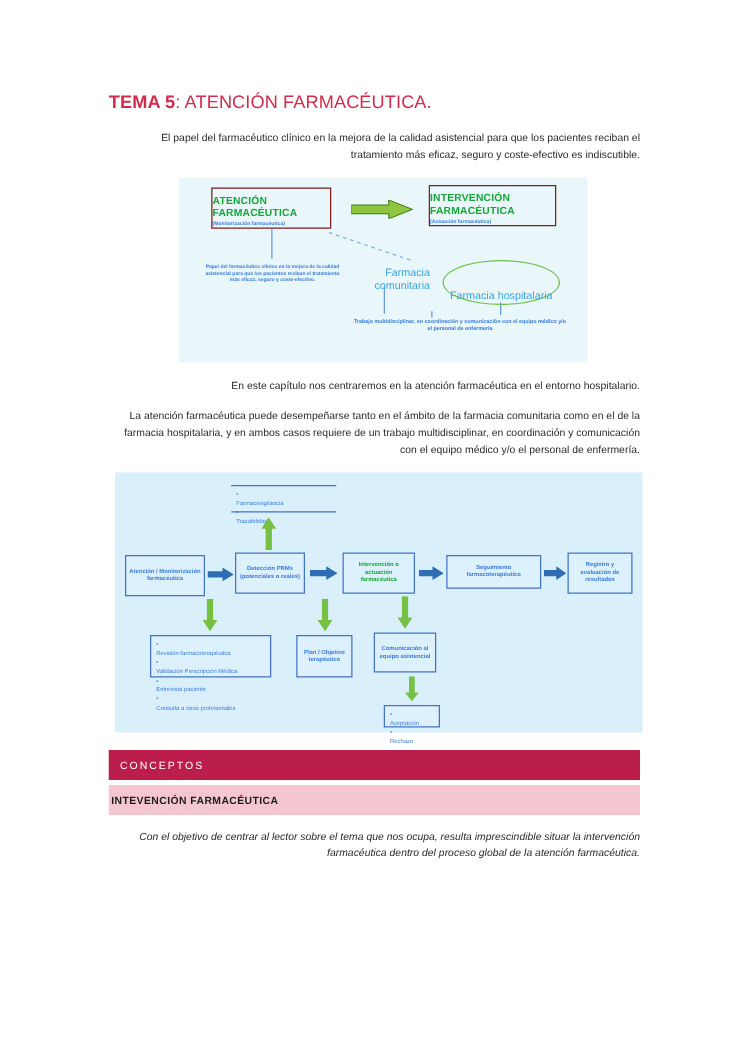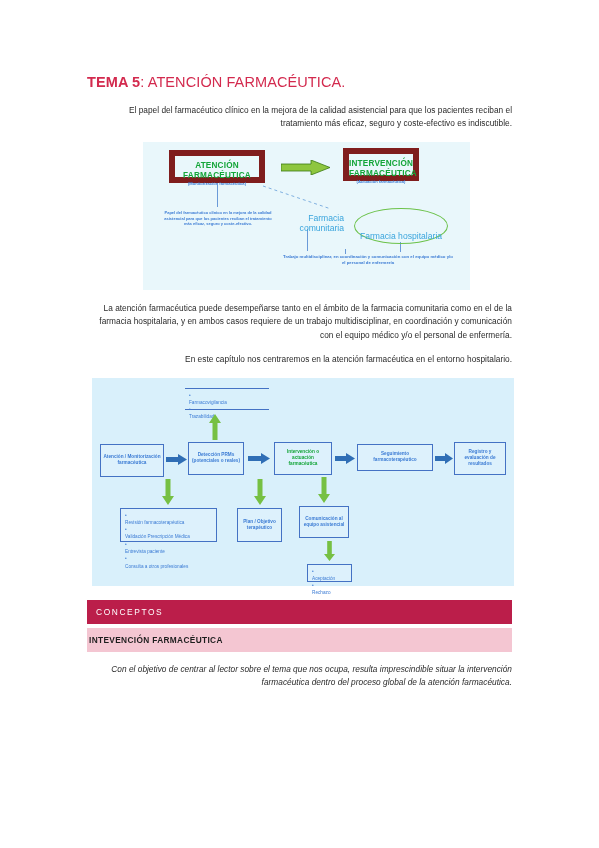--- a/index.html
+++ b/index.html
@@ -52,41 +52,40 @@
   
   .fig1 {
     position: relative;
     width: 327px;
     height: 148px;
     margin: 6px 0 12px 56px;
     background: #e9f7fb;
   }
   .fig1 .bx {
     position: absolute;
-    border: 6px solid #7f1d1d;
+    border: 1px solid #7f1d1d;
     background: #e9f7fb;
-    text-align: center;
     box-sizing: border-box;
   }
   .ttl-green {
     color: #13a538;
     font-weight: bold;
     font-size: 8.2px;
     line-height: 1.22;
     letter-spacing: 0.2px;
   }
   .sub-blue {
     color: #3b7bd4;
     font-weight: bold;
     font-size: 4.1px;
     line-height: 1.2;
     margin-top: 1px;
   }
   .f1-atencion { left: 26px; top: 8px; width: 96px; height: 33px; padding-top: 5px; }
-  .f1-interv   { left: 200px; top: 6px; width: 76px; height: 33px; padding-top: 5px; }
+  .f1-interv   { left: 200px; top: 6px; width: 102px; height: 33px; padding-top: 5px; }
 
   .f1-arrow {
     position: absolute;
     left: 138px; top: 18px;
     width: 50px; height: 15px;
   }
   .f1-conn { position: absolute; background: #6a9ad8; }
 
   .f1-note {
     position: absolute;
@@ -235,22 +234,22 @@
       </svg>
 
       <div class="f1-note">Papel del farmacéutico clínico en la mejora de la calidad asistencial para que los pacientes reciban el tratamiento más eficaz, seguro y coste-efectivo.</div>
       <div class="f1-comun">Farmacia comunitaria</div>
       <div class="f1-hosp-wrap">
         <div class="f1-hosp">Farmacia hospitalaria</div>
       </div>
       <div class="f1-multi">Trabajo multidisciplinar, en coordinación y comunicación con el equipo médico y/o el personal de enfermería</div>
     </div>
 
+    <p class="body">En este capítulo nos centraremos en la atención farmacéutica en el entorno hospitalario.</p>
     <p class="body">La atención farmacéutica puede desempeñarse tanto en el ámbito de la farmacia comunitaria como en el de la farmacia hospitalaria, y en ambos casos requiere de un trabajo multidisciplinar, en coordinación y comunicación con el equipo médico y/o el personal de enfermería.</p>
-    <p class="body">En este capítulo nos centraremos en la atención farmacéutica en el entorno hospitalario.</p>
 
     <div class="fig2">
 
       <div class="nb topbar ntop list">
         <span>• <span>Farmacovigilancia</span></span>
         <span>• <span>Trazabilidad</span></span>
       </div>
 
       <div class="nb n1">Atención / Monitorización farmacéutica</div>
       <div class="nb n2">Detección PRMs (potenciales o reales)</div>

